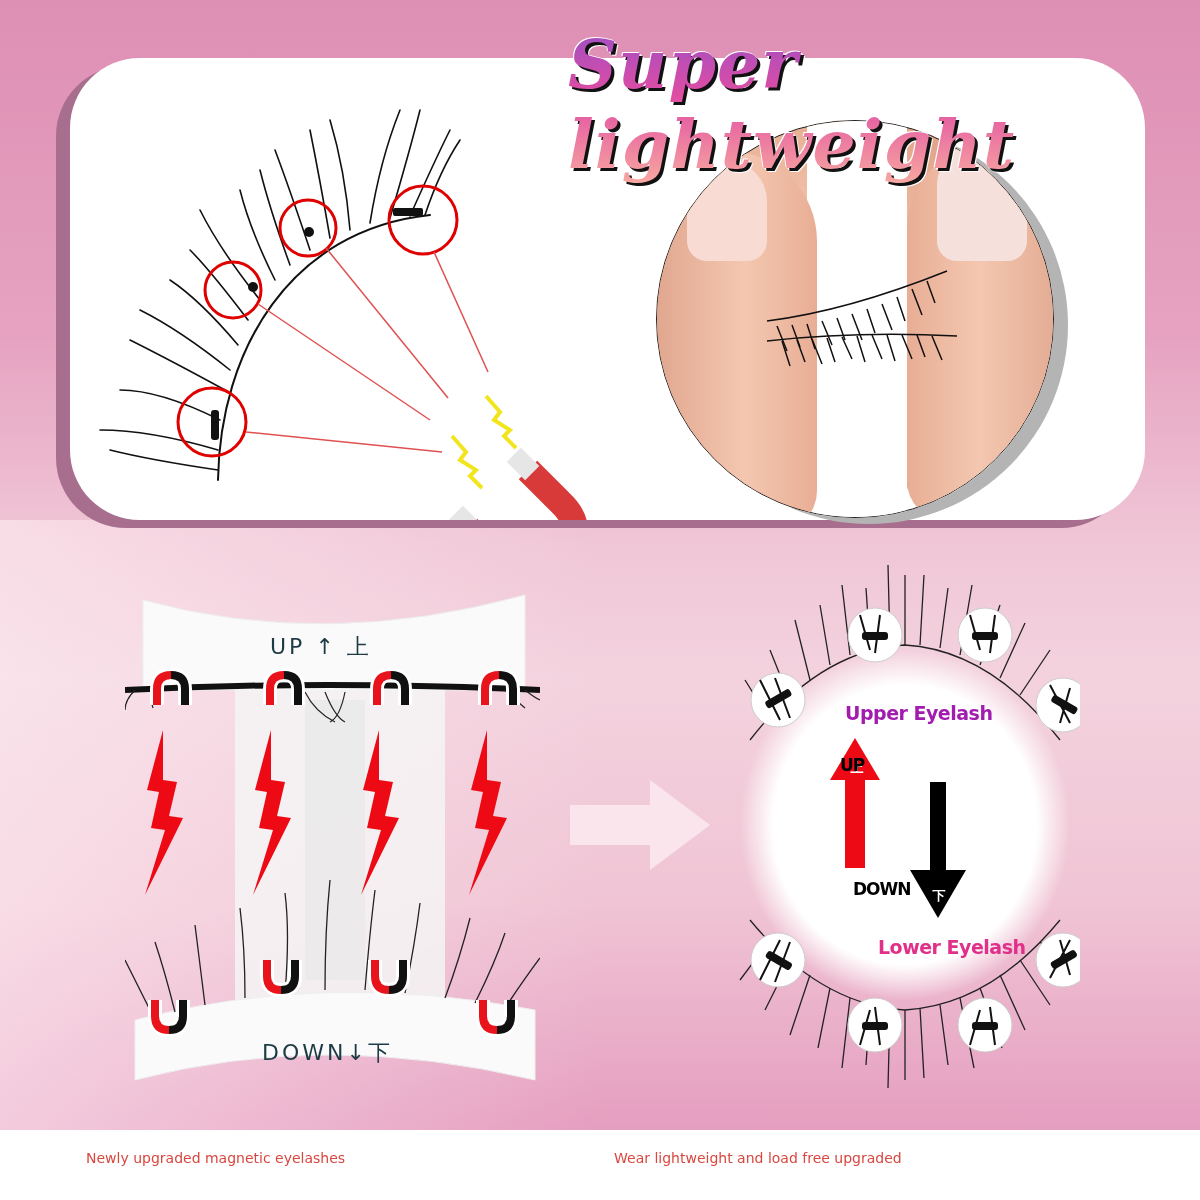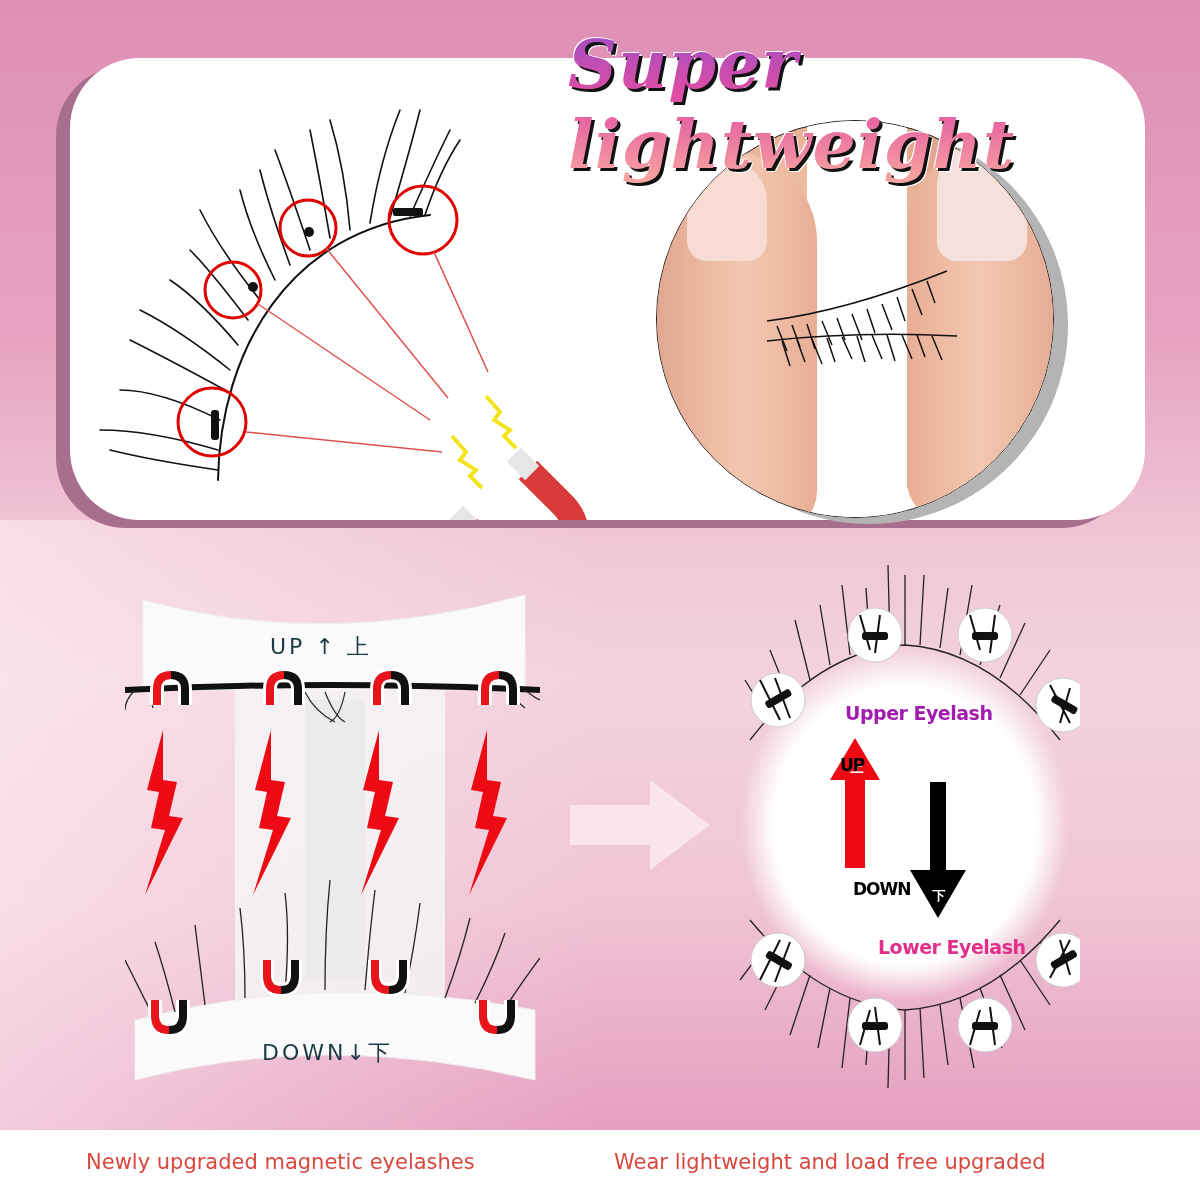--- a/index.html
+++ b/index.html
@@ -32,21 +32,21 @@
   .arrow-mid{position:absolute;left:570px;top:780px;width:160px;height:90px;}
   .right-art{position:absolute;left:730px;top:560px;width:350px;height:540px;}
   .lbl{position:absolute;font-family:"DejaVu Sans",sans-serif;}
   .upper-lbl{left:845px;top:702px;font-size:19px;font-weight:bold;color:#a21caf;letter-spacing:-0.5px;}
   .lower-lbl{left:842px;top:936px;font-size:19px;font-weight:bold;color:#e0308a;letter-spacing:-0.5px;margin-left:36px;}
   .up-lbl{left:840px;top:755px;font-size:17px;font-weight:bold;color:#000;letter-spacing:-1px;}
   .down-lbl{left:853px;top:879px;font-size:17px;font-weight:bold;color:#000;letter-spacing:-1px;}
   .tool-up{left:270px;top:632px;font-size:22px;color:#1d3b44;letter-spacing:3px;}
   .tool-down{left:262px;top:1022px;font-size:22px;color:#1d3b44;letter-spacing:3px;margin-top:16px;}
   .footer{position:absolute;left:0;top:1130px;width:1200px;height:70px;background:#fff;}
-  .cap{position:absolute;top:1150px;font-family:"DejaVu Sans",sans-serif;font-size:21px;color:#d9473f;font-weight:normal;letter-spacing:0px;}
+  .cap{position:absolute;top:1150px;font-family:"DejaVu Sans",sans-serif;font-size:14px;color:#d9473f;font-weight:normal;letter-spacing:0px;}
   .cap1{left:86px;}
   .cap2{left:614px;}
 </style>
 </head>
 <body>
 
 <div class="bg"></div>
 <div class="bg-left"></div>
 
 <div class="top-card"></div>

